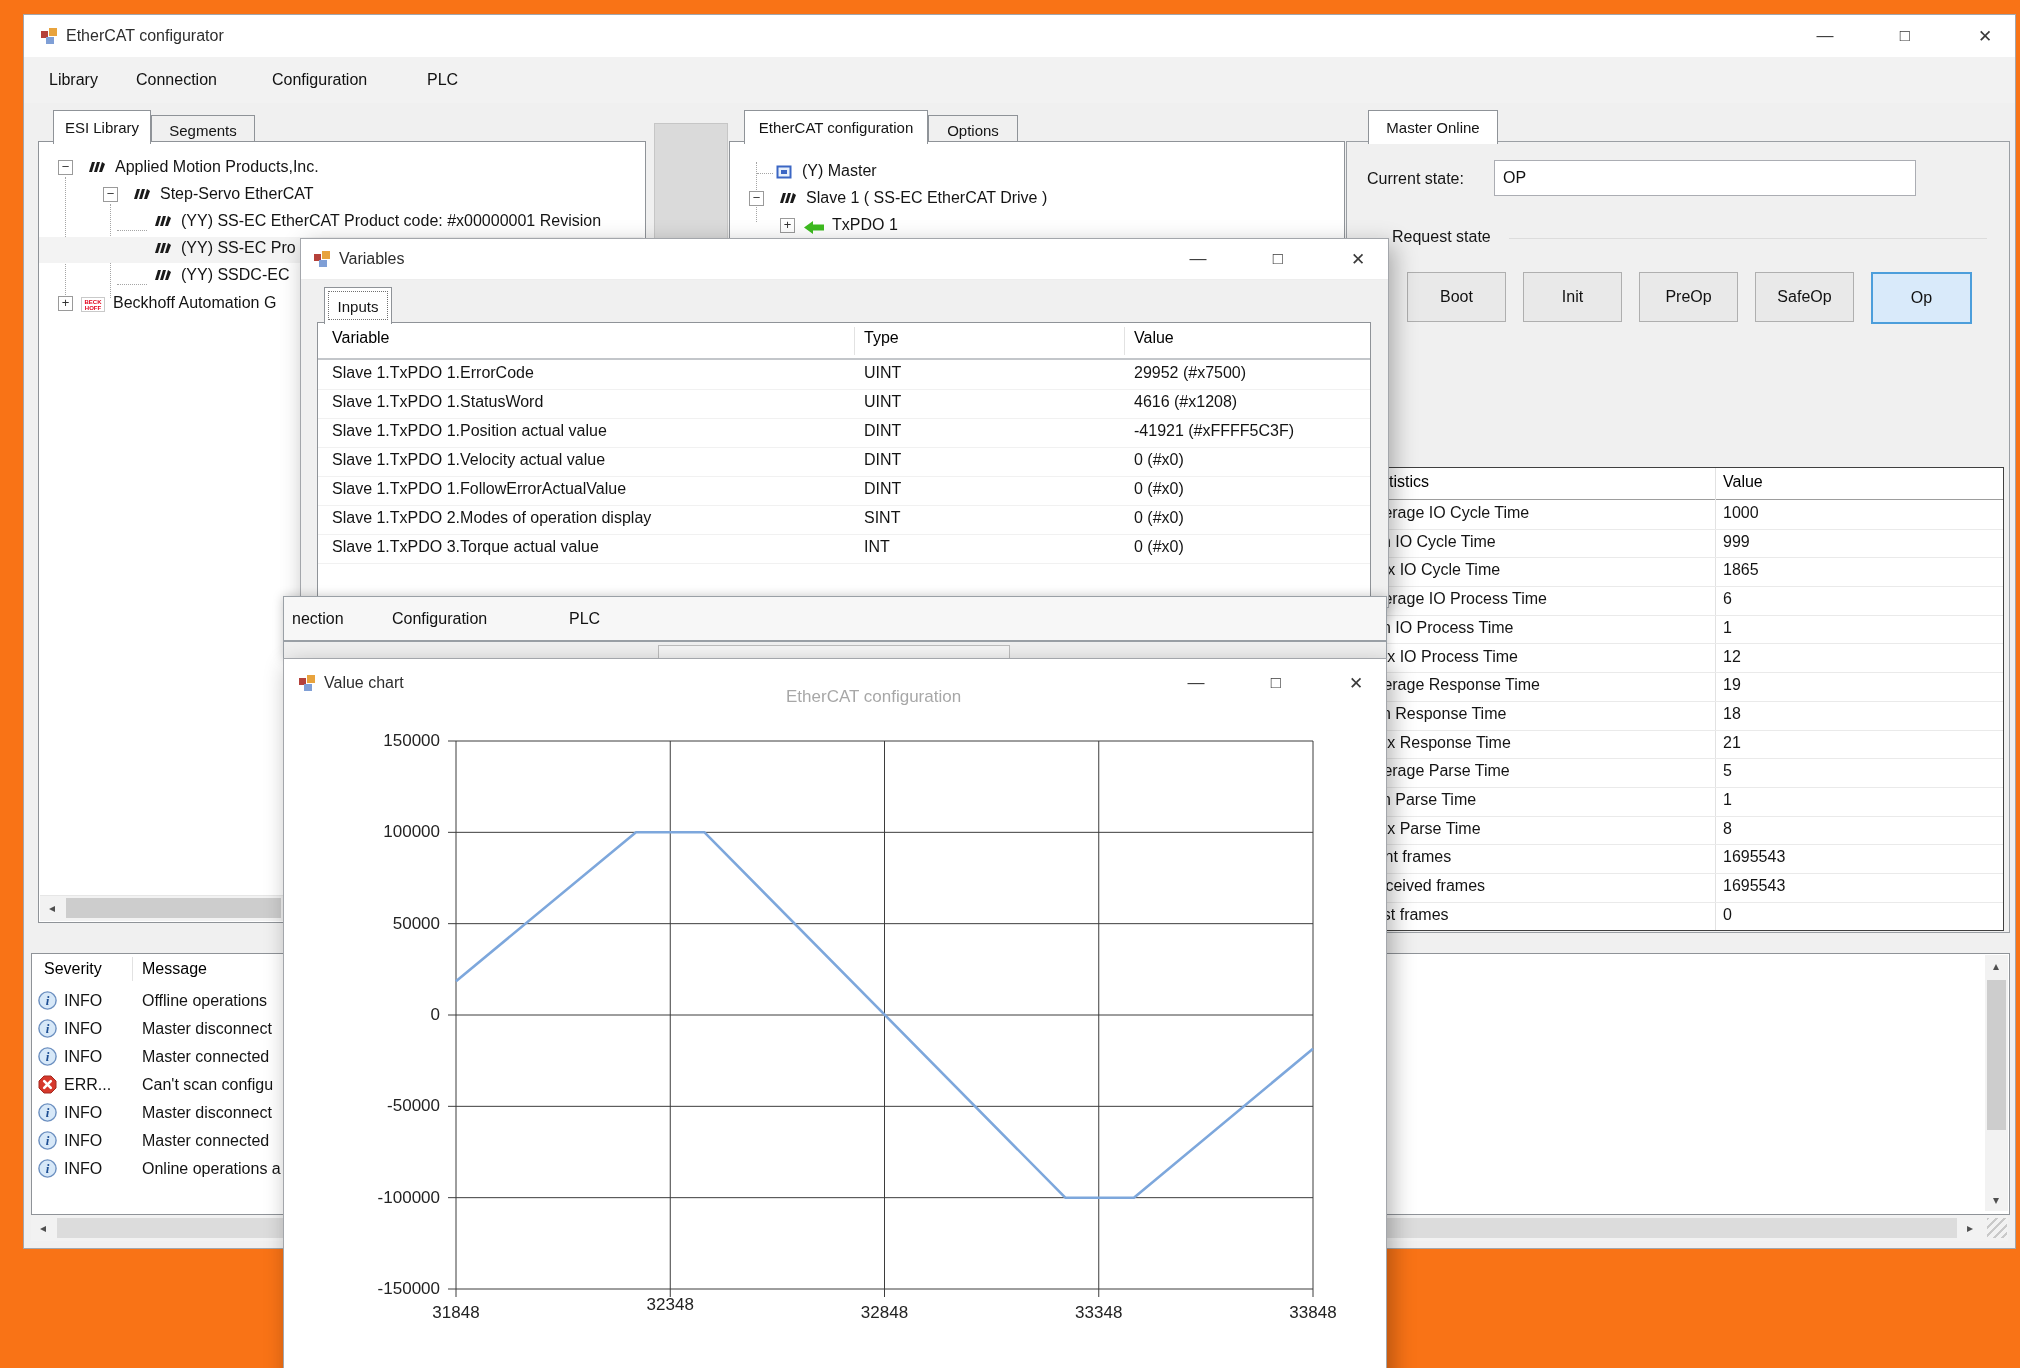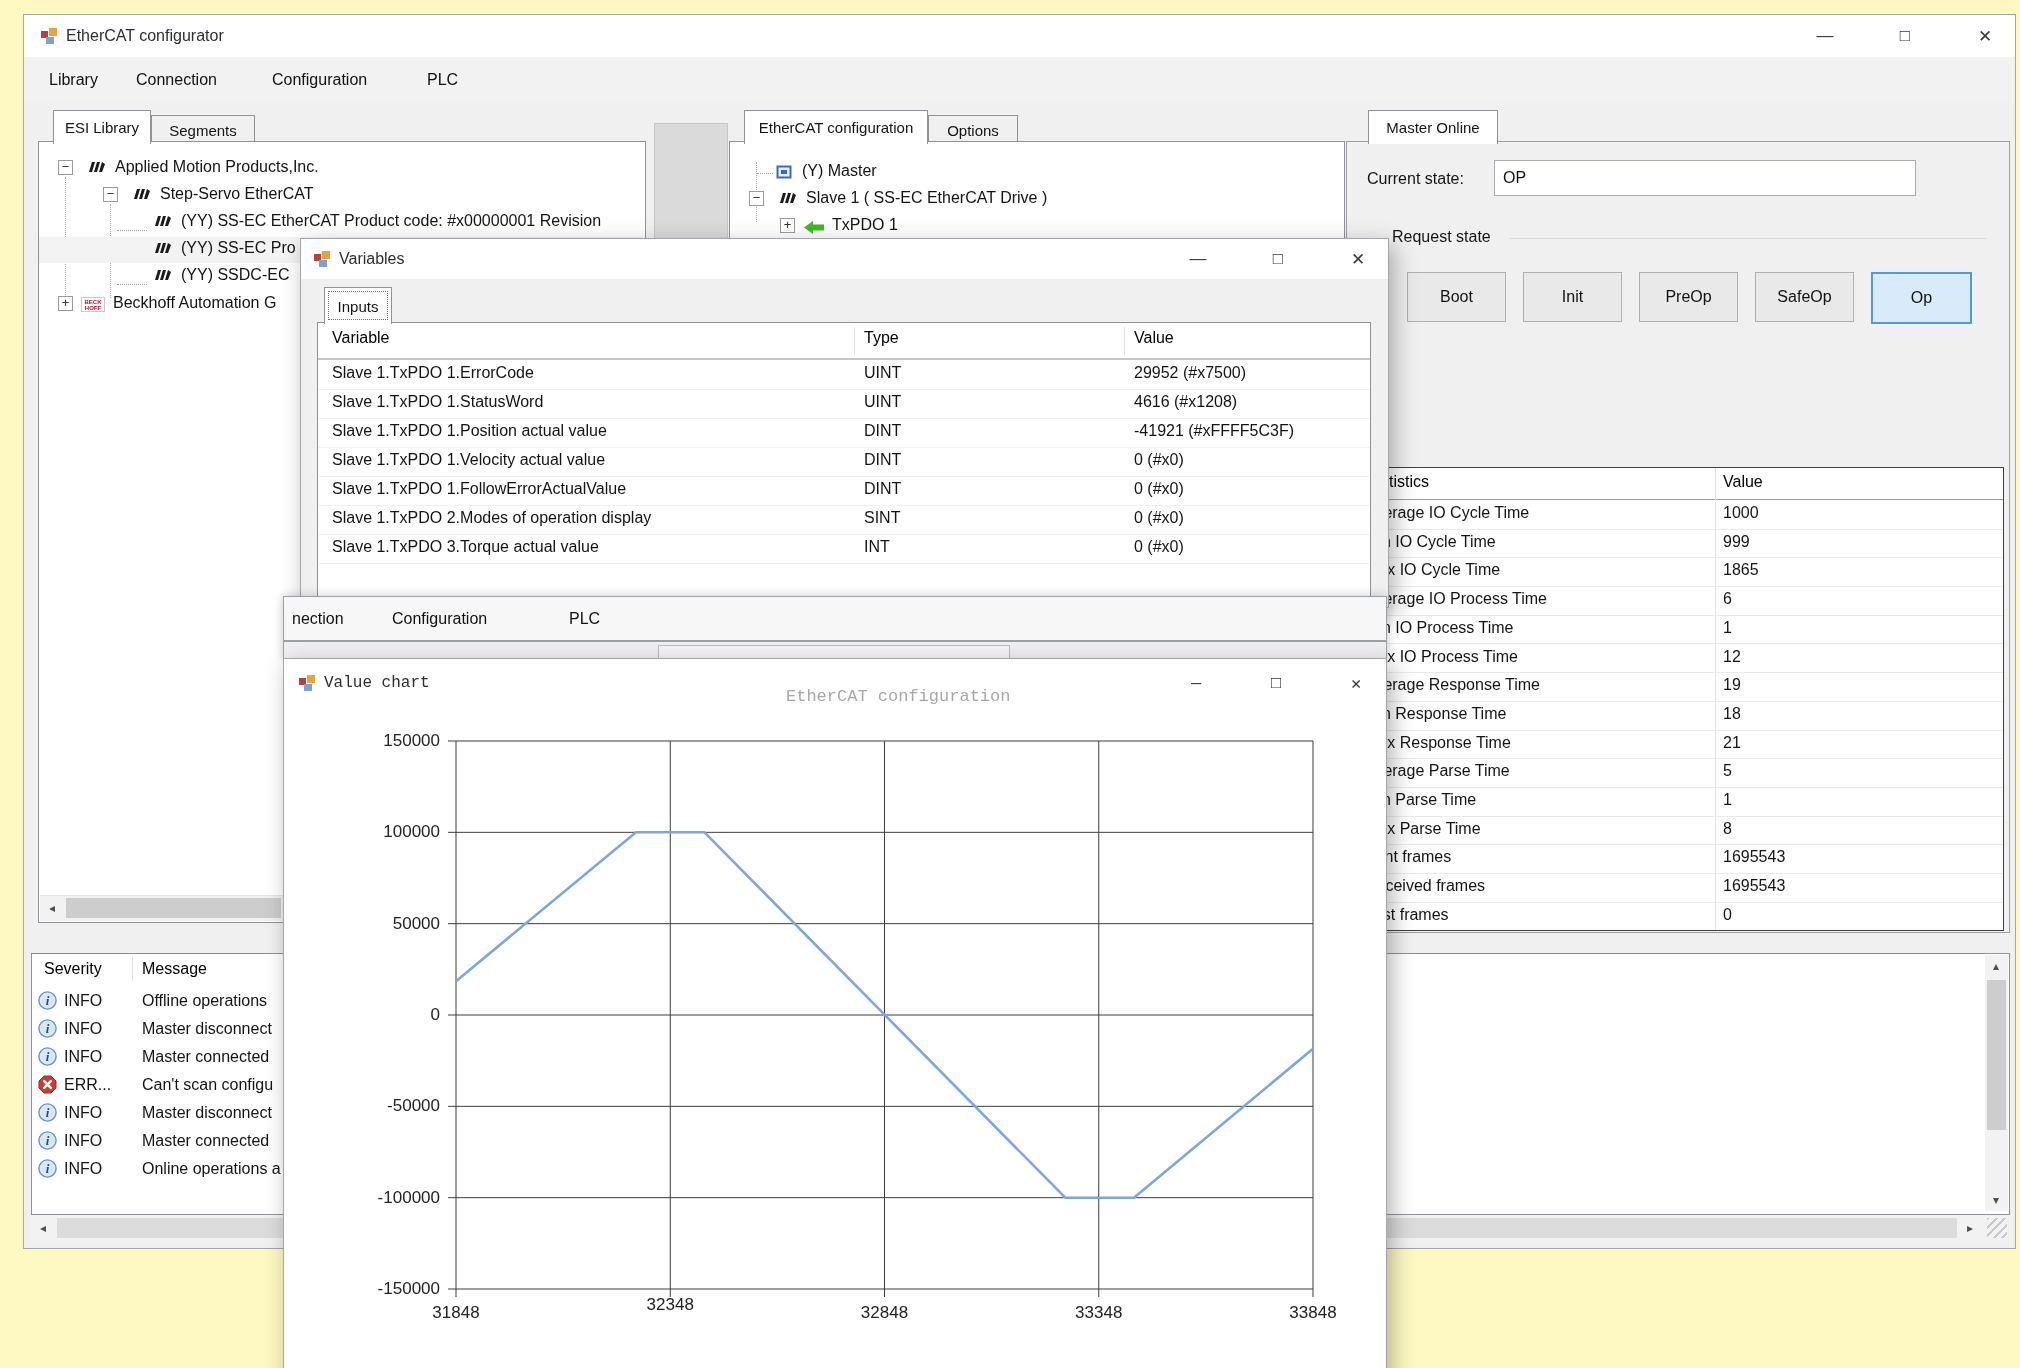--- a/index.html
+++ b/index.html
@@ -1,16 +1,16 @@
 <!DOCTYPE html>
 <html><head>
 <meta charset="utf-8">
 <style>
   html,body{margin:0;padding:0;background:#fff;font-family:"Liberation Sans",sans-serif;}
-  #stage{position:relative;width:2020px;height:1368px;background:#fef9c3;overflow:hidden;font-size:16px;color:#141414;}
+  #stage{position:relative;width:2020px;height:1368px;background:#f97316;overflow:hidden;font-size:16px;color:#141414;}
   .abs{position:absolute;}
   .window{position:absolute;border:1px solid #a3a6ab;background:#f0f0f0;}
   .float{box-shadow:5px 7px 22px rgba(0,0,0,.30);}
   .titlebar{position:absolute;left:0;top:0;right:0;background:#fff;display:flex;align-items:center;}
   .title-text{margin-left:10px;font-size:16px;color:#2e2e2e;white-space:nowrap;}
   .win-controls{position:absolute;right:16px;top:0;height:100%;display:flex;align-items:center;gap:52px;font-size:17px;color:#3a3a3a;}
   .win-controls span{width:28px;text-align:center;cursor:default;}
   .menubar{position:absolute;background:#f2f2f2;}
   .menu-item{position:absolute;top:50%;transform:translateY(-50%);font-size:16px;color:#111;white-space:nowrap;}
   .tab{position:absolute;background:#f0f0f0;border:1px solid #8f9398;border-bottom:none;display:flex;align-items:center;justify-content:center;font-size:15px;white-space:nowrap;z-index:1;margin-left:15px;}
@@ -407,21 +407,21 @@
   <div class="abs" style="left:283px;top:596px;width:1102px;height:62px;background:#f0f0f0;border:1px solid #9aa0a6;border-bottom:none;box-shadow:0 0 10px rgba(0,0,0,.22);z-index:5;">
     <div class="abs" style="left:0;top:0;right:0;height:43px;background:#f7f7f7;border-bottom:2px solid #9aa0a6;">
       <span class="menu-item" style="left:8px;">nection</span>
       <span class="menu-item" style="left:108px;">Configuration</span>
       <span class="menu-item" style="left:285px;">PLC</span>
     </div>
     <div class="abs" style="left:374px;top:48px;width:350px;height:14px;background:#f5f5f5;border:1px solid #bdbdbd;border-bottom:none;"></div>
   </div>
 
   <div class="window float" style="left:283px;top:658px;width:1102px;height:745px;background:#fff;z-index:6;">
-    <div class="titlebar" style="height:48px;font-family:Liberation Mono, monospace;">
+    <div class="titlebar" style="height:48px;">
       <span class="abs" style="left:14px;top:15px;"><svg width="18" height="18" viewBox="0 0 18 18">
             <rect x="1" y="4" width="7" height="7" fill="#b5413a"></rect>
             <rect x="9" y="1" width="8" height="8" fill="#e8a33d"></rect>
             <rect x="6" y="10" width="8" height="7" fill="#7f9fd6"></rect>
           </svg></span>
       <span class="title-text" style="margin-left:40px;">Value chart</span>
       <span class="abs" style="left:502px;top:28px;font-size:17px;color:#8a8a8a;opacity:.75;white-space:nowrap;">EtherCAT configuration</span>
       <div class="win-controls">
         <span>—</span>
         <span>□</span>

